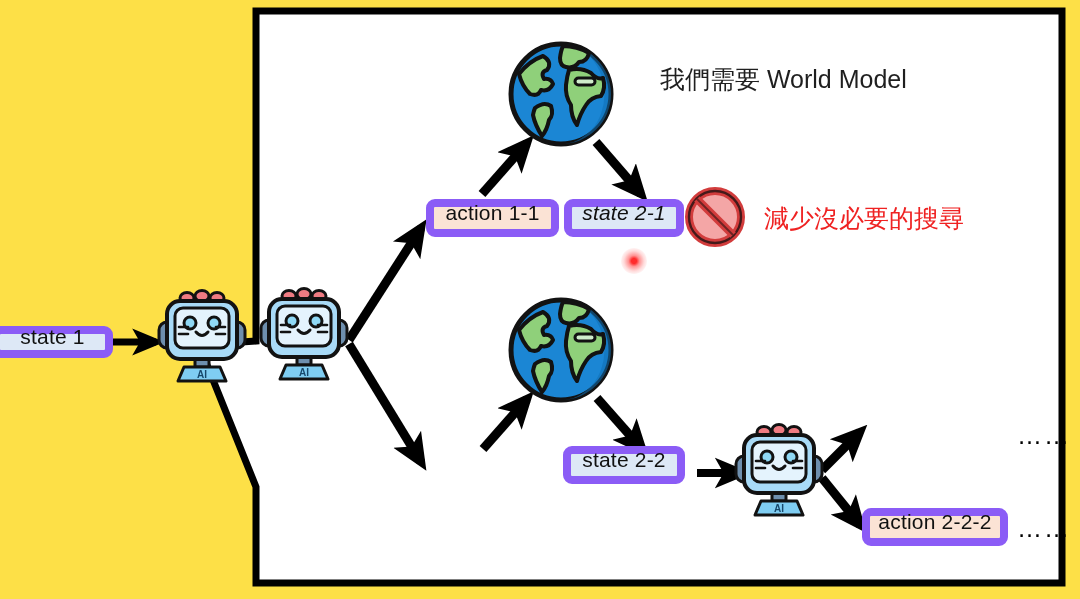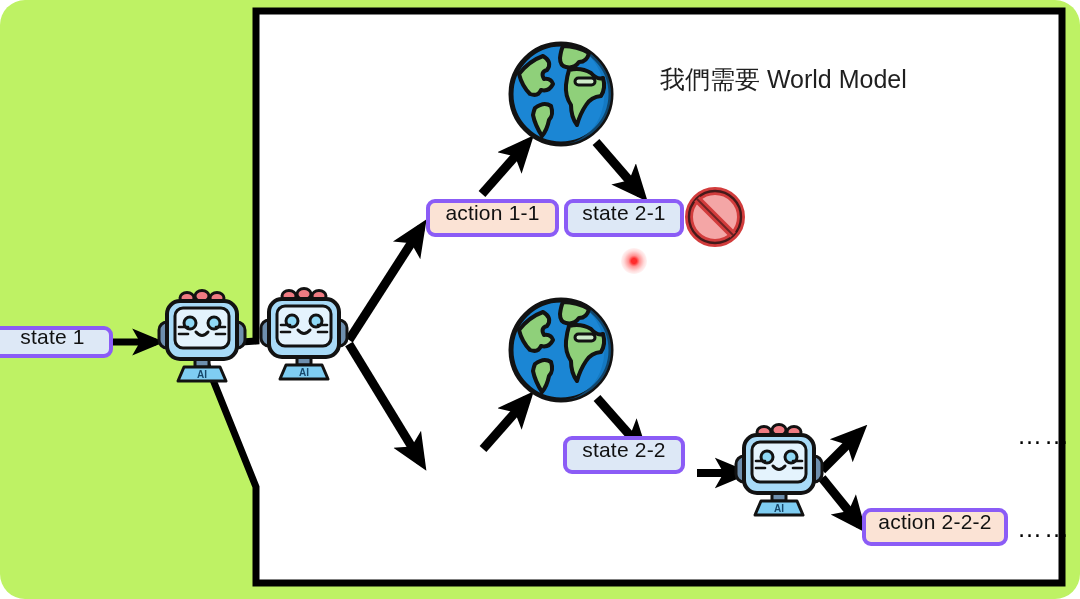--- a/index.html
+++ b/index.html
@@ -8,39 +8,38 @@
     padding: 0;
     background: #ffffff;
   }
   body {
     font-family: "Liberation Sans", "DejaVu Sans", sans-serif;
   }
   #canvas {
     position: relative;
     width: 1080px;
     height: 599px;
-    background: #bef264;
+    background: #fde047;
     overflow: hidden;
-    border-radius: 25px;
   }
   .layer {
     position: absolute;
     left: 0;
     top: 0;
     width: 1080px;
     height: 599px;
   }
   #svg-layer { z-index: 1; }
   #node-layer { z-index: 3; }
 
   
   .box {
     position: absolute;
     box-sizing: border-box;
-    border: 4px solid #8b5cf6;
+    border: 8px solid #8b5cf6;
     border-radius: 9px;
     display: flex;
     align-items: center;
     justify-content: center;
     font-size: 21px;
     color: #111111;
     line-height: 1;
     white-space: nowrap;
     letter-spacing: 0.2px;
     padding-bottom: 12px;
@@ -134,20 +133,21 @@
 
     <line x1="822" y1="470" x2="860" y2="432" stroke="#000000" stroke-width="9" marker-end="url(#arrowBig)"></line>
 
     <line x1="822" y1="478" x2="860" y2="525" stroke="#000000" stroke-width="9" marker-end="url(#arrowBig)"></line>
   </svg>
 
   <div id="node-layer" class="layer">
 
     <div id="title-text" class="freetext" style="left:660px; top:67px;">我們需要 World Model</div>
 
+    <div id="prune-note" class="freetext" style="left:764px; top:206px;">減少沒必要的搜尋</div>
 
     <div class="box state" style="left:-8px; top:326px; width:121px; height:32px;">state 1</div>
 
     <div class="icon-wrap robot" style="left:156px; top:287px;">
       <svg viewBox="0 0 92 100" width="92" height="100">
 
         <g stroke="#121212" stroke-width="3">
           <ellipse cx="31" cy="11" rx="7" ry="5.5" fill="#ef7b82"></ellipse>
           <ellipse cx="46" cy="9" rx="7" ry="5.5" fill="#ef7b82"></ellipse>
           <ellipse cx="61" cy="11" rx="7" ry="5.5" fill="#ef7b82"></ellipse>
@@ -224,35 +224,35 @@
           <path d="M30 70 q9 -7 16 -2 q3 9 -2 14 q-2 10 -7 16 q-7 -11 -9 -21 q1 -5 2 -7 Z"></path>
           <path d="M58 8 q14 0 26 7 q-2 9 -10 9 q-5 7 -13 5 q-6 -1 -6 -9 q1 -8 3 -12 Z"></path>
           <path d="M64 32 q12 -3 22 3 q6 7 12 5 q3 10 -2 18 q-10 1 -15 9 q-6 9 -9 20 q-6 -8 -6 -20 q-6 -9 -5 -20 q1 -9 3 -15 Z"></path>
         </g>
         <rect x="70" y="40" width="20" height="7" rx="3.5" fill="#cfeccb" stroke="#121212" stroke-width="3"></rect>
       </svg>
     </div>
 
     <div class="box action" style="left:426px; top:199px; width:133px; height:38px;">action 1-1</div>
 
-    <div class="box state" style="left:564px; top:199px; width:120px; height:38px;">state 2-1</div>
+    <div class="box state" style="left:564px; top:199px; width:120px; height:38px;font-style:italic;">state 2-1</div>
 
     <div class="icon-wrap noentry" style="left:684px; top:186px;">
       <svg viewBox="0 0 62 62" width="62" height="62">
         <circle cx="31" cy="31" r="26" fill="#f4a6a6" stroke="#d23c3c" stroke-width="8"></circle>
         <circle cx="31" cy="31" r="26" fill="none" stroke="#2b1414" stroke-width="2.4" opacity="0.85"></circle>
         <line x1="13" y1="13" x2="49" y2="49" stroke="#d23c3c" stroke-width="8" stroke-linecap="butt"></line>
         <line x1="13" y1="13" x2="49" y2="49" stroke="#2b1414" stroke-width="2" opacity="0.6"></line>
       </svg>
     </div>
 
     <div id="laser-dot" style="left:621px; top:248px;"></div>
 
 
-    <div class="box state" style="left:563px; top:436px; width:122px; height:38px;">state 2-2</div>
+    <div class="box state" style="left:563px; top:446px; width:122px; height:38px;">state 2-2</div>
 
     <div class="icon-wrap robot" style="left:733px; top:421px;">
       <svg viewBox="0 0 92 100" width="92" height="100">
         <g stroke="#121212" stroke-width="3">
           <ellipse cx="31" cy="11" rx="7" ry="5.5" fill="#ef7b82"></ellipse>
           <ellipse cx="46" cy="9" rx="7" ry="5.5" fill="#ef7b82"></ellipse>
           <ellipse cx="61" cy="11" rx="7" ry="5.5" fill="#ef7b82"></ellipse>
         </g>
         <rect x="3" y="35" width="17" height="26" rx="8" fill="#6e8fae" stroke="#121212" stroke-width="3"></rect>
         <rect x="72" y="35" width="17" height="26" rx="8" fill="#6e8fae" stroke="#121212" stroke-width="3"></rect>

